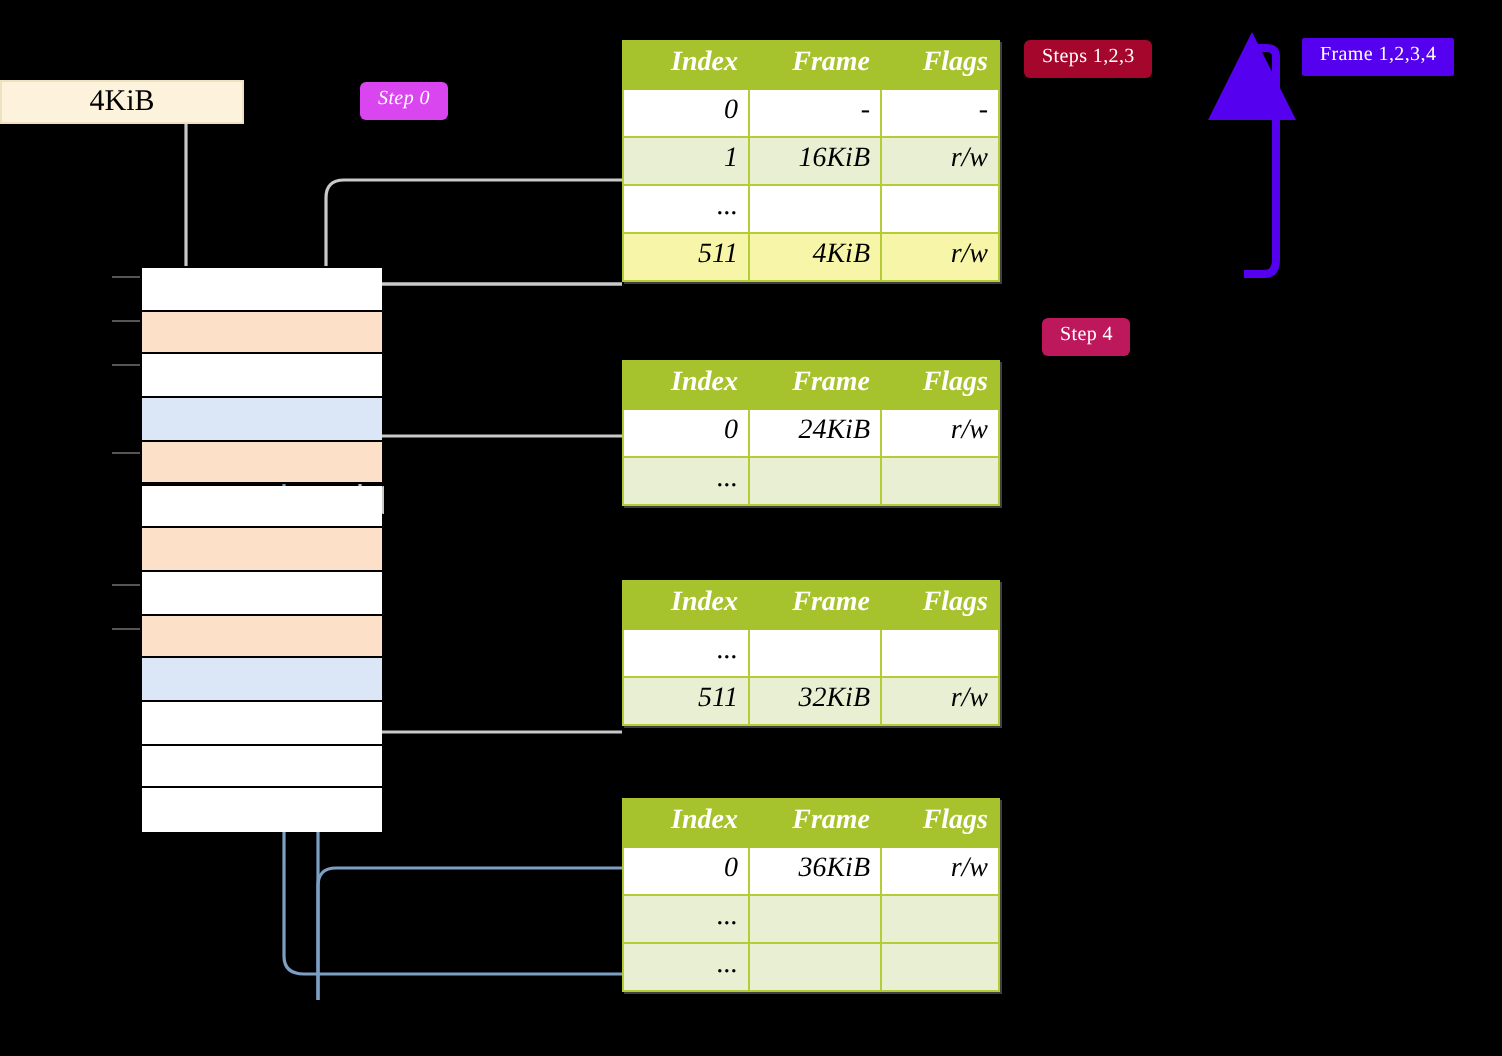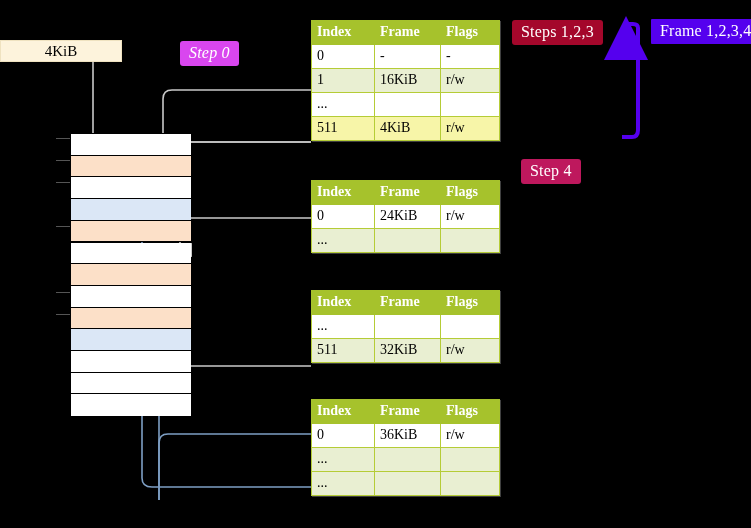--- a/index.html
+++ b/index.html
@@ -1,35 +1,35 @@
 <!DOCTYPE html>
 <html><head>
 <meta charset="utf-8">
 <style>
   html,body{margin:0;padding:0;background:#000;}
   body{width:751px;height:528px;position:relative;overflow:hidden;
        font-family:"Liberation Serif","DejaVu Serif",serif;color:#000;}
   .stage{position:absolute;left:0;top:0;width:751px;height:528px;}
 
   
-  .badge{position:absolute;color:#fff;font-size:16px;line-height:1;
+  .badge{position:absolute;color:#fff;font-size:10px;line-height:1;
          padding:4px 9px 5px 9px;white-space:nowrap;letter-spacing:.2px;}
   .badge.red{background:#a4072b;border-radius:3px;}
   .badge.blue{background:#5500ee;border-radius:1px;}
 
   
   .kib-label{position:absolute;background:#fdf3dc;border:1px solid #efe2c0;
              text-align:center;font-size:15px;color:#000;line-height:1;
              display:flex;align-items:center;justify-content:center;}
 
   
   .ptable{position:absolute;border-collapse:collapse;background:#fff;
           font-size:14px;box-shadow:1px 1px 0 rgba(255,255,255,.25);}
   .ptable td,.ptable th{border:1px solid #b5cc36;padding:2px 5px 3px 5px;
-          text-align:left;font-weight:normal;height:18px;vertical-align:middle;}
+          text-align:right;font-weight:normal;height:18px;vertical-align:middle;font-style:italic;}
   .ptable th{background:#a6c22c;color:#fff;font-weight:bold;font-size:14px;
           border:1px solid #a6c22c;}
   .ptable tr.alt td{background:#e9efd2;}
   .ptable tr.hl td{background:#f7f5a8;}
   .c-index{width:52px;} .c-frame{width:55px;} .c-flags{width:48px;}
 
   
   .mem{position:absolute;left:70px;top:133px;width:120px;height:282px;
        border:1px solid #000;box-sizing:border-box;}
   .mrow{position:absolute;left:0;width:120px;height:21.7px;

